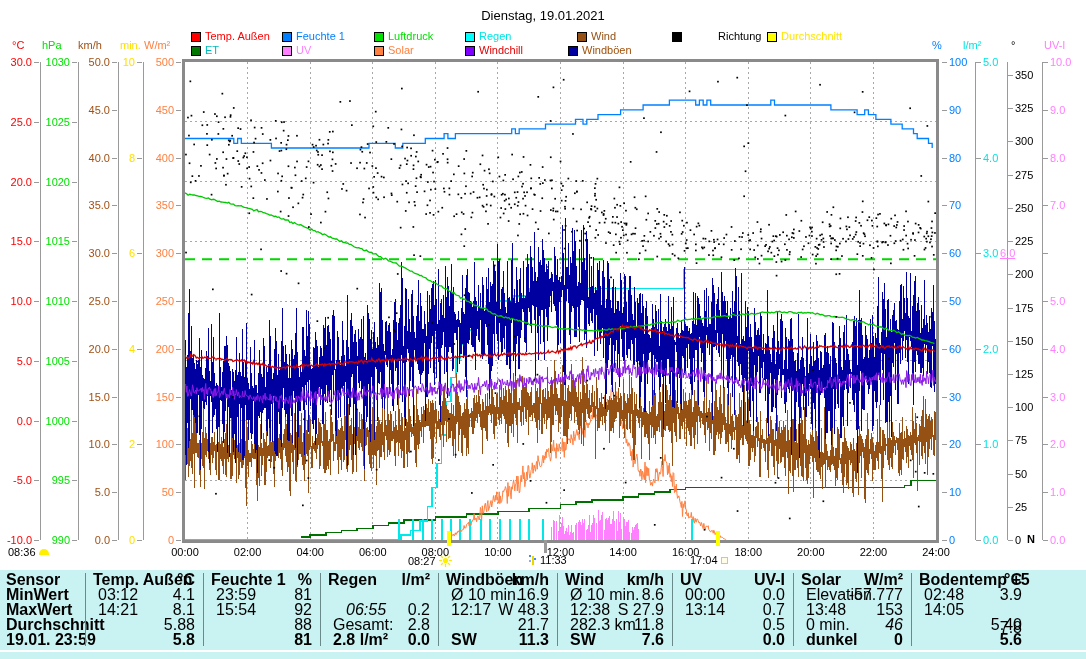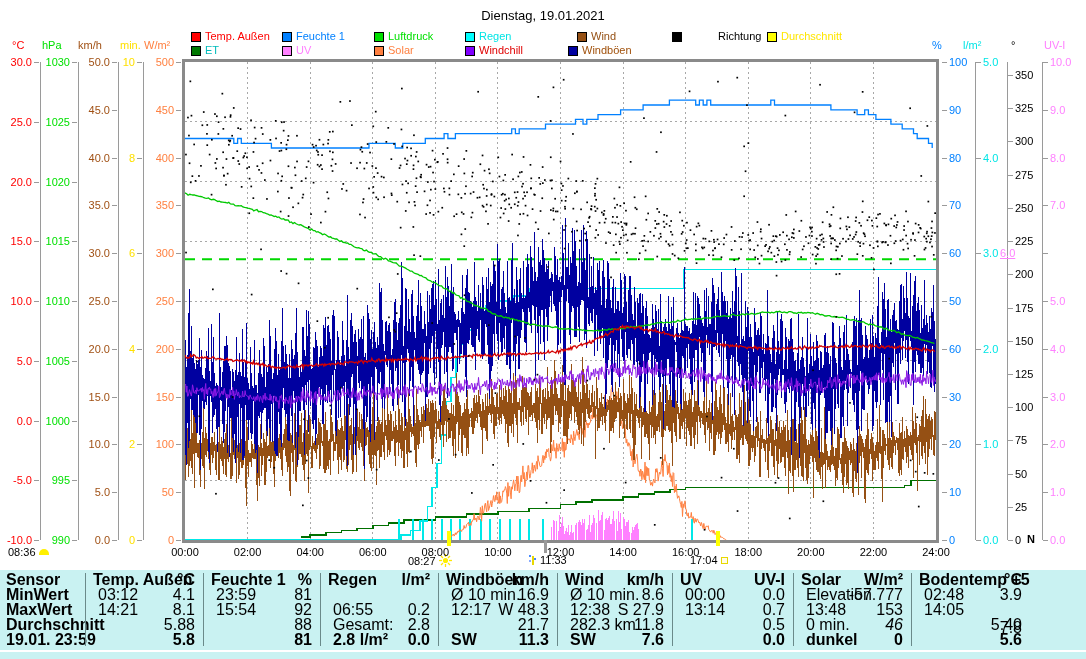--- a/index.html
+++ b/index.html
@@ -1212,21 +1212,21 @@
     <div class="scell b" style="right: 774px; top: 573px;">%</div>
     <div class="scell" style="left: 216px; top: 588px;">23:59</div>
     <div class="scell" style="right: 774px; top: 588px;">81</div>
     <div class="scell" style="left: 216px; top: 603px;">15:54</div>
     <div class="scell" style="right: 774px; top: 603px;">92</div>
     <div class="scell" style="right: 774px; top: 618px;">88</div>
     <div class="scell b" style="right: 774px; top: 633px;">81</div>
     <div class="sep" style="left: 320px;"></div>
     <div class="scell b" style="left: 328px; top: 573px;">Regen</div>
     <div class="scell b" style="right: 656px; top: 573px;">l/m²</div>
-    <div class="scell" style="left: 333px; top: 603px;">06:55</div>
+    <div class="scell" style="left: 346px; top: 603px; font-style: italic;">06:55</div>
     <div class="scell" style="right: 656px; top: 603px;">0.2</div>
     <div class="scell" style="left: 333px; top: 618px;">Gesamt:</div>
     <div class="scell" style="right: 656px; top: 618px;">2.8</div>
     <div class="scell b" style="left: 333px; top: 633px;">2.8 l/m²</div>
     <div class="scell b" style="right: 656px; top: 633px;">0.0</div>
     <div class="sep" style="left: 438px;"></div>
     <div class="scell b" style="left: 446px; top: 573px;">Windböen</div>
     <div class="scell b" style="right: 537px; top: 573px;">km/h</div>
     <div class="scell" style="left: 451px; top: 588px;">Ø 10 min.</div>
     <div class="scell" style="right: 537px; top: 588px;">16.9</div>

